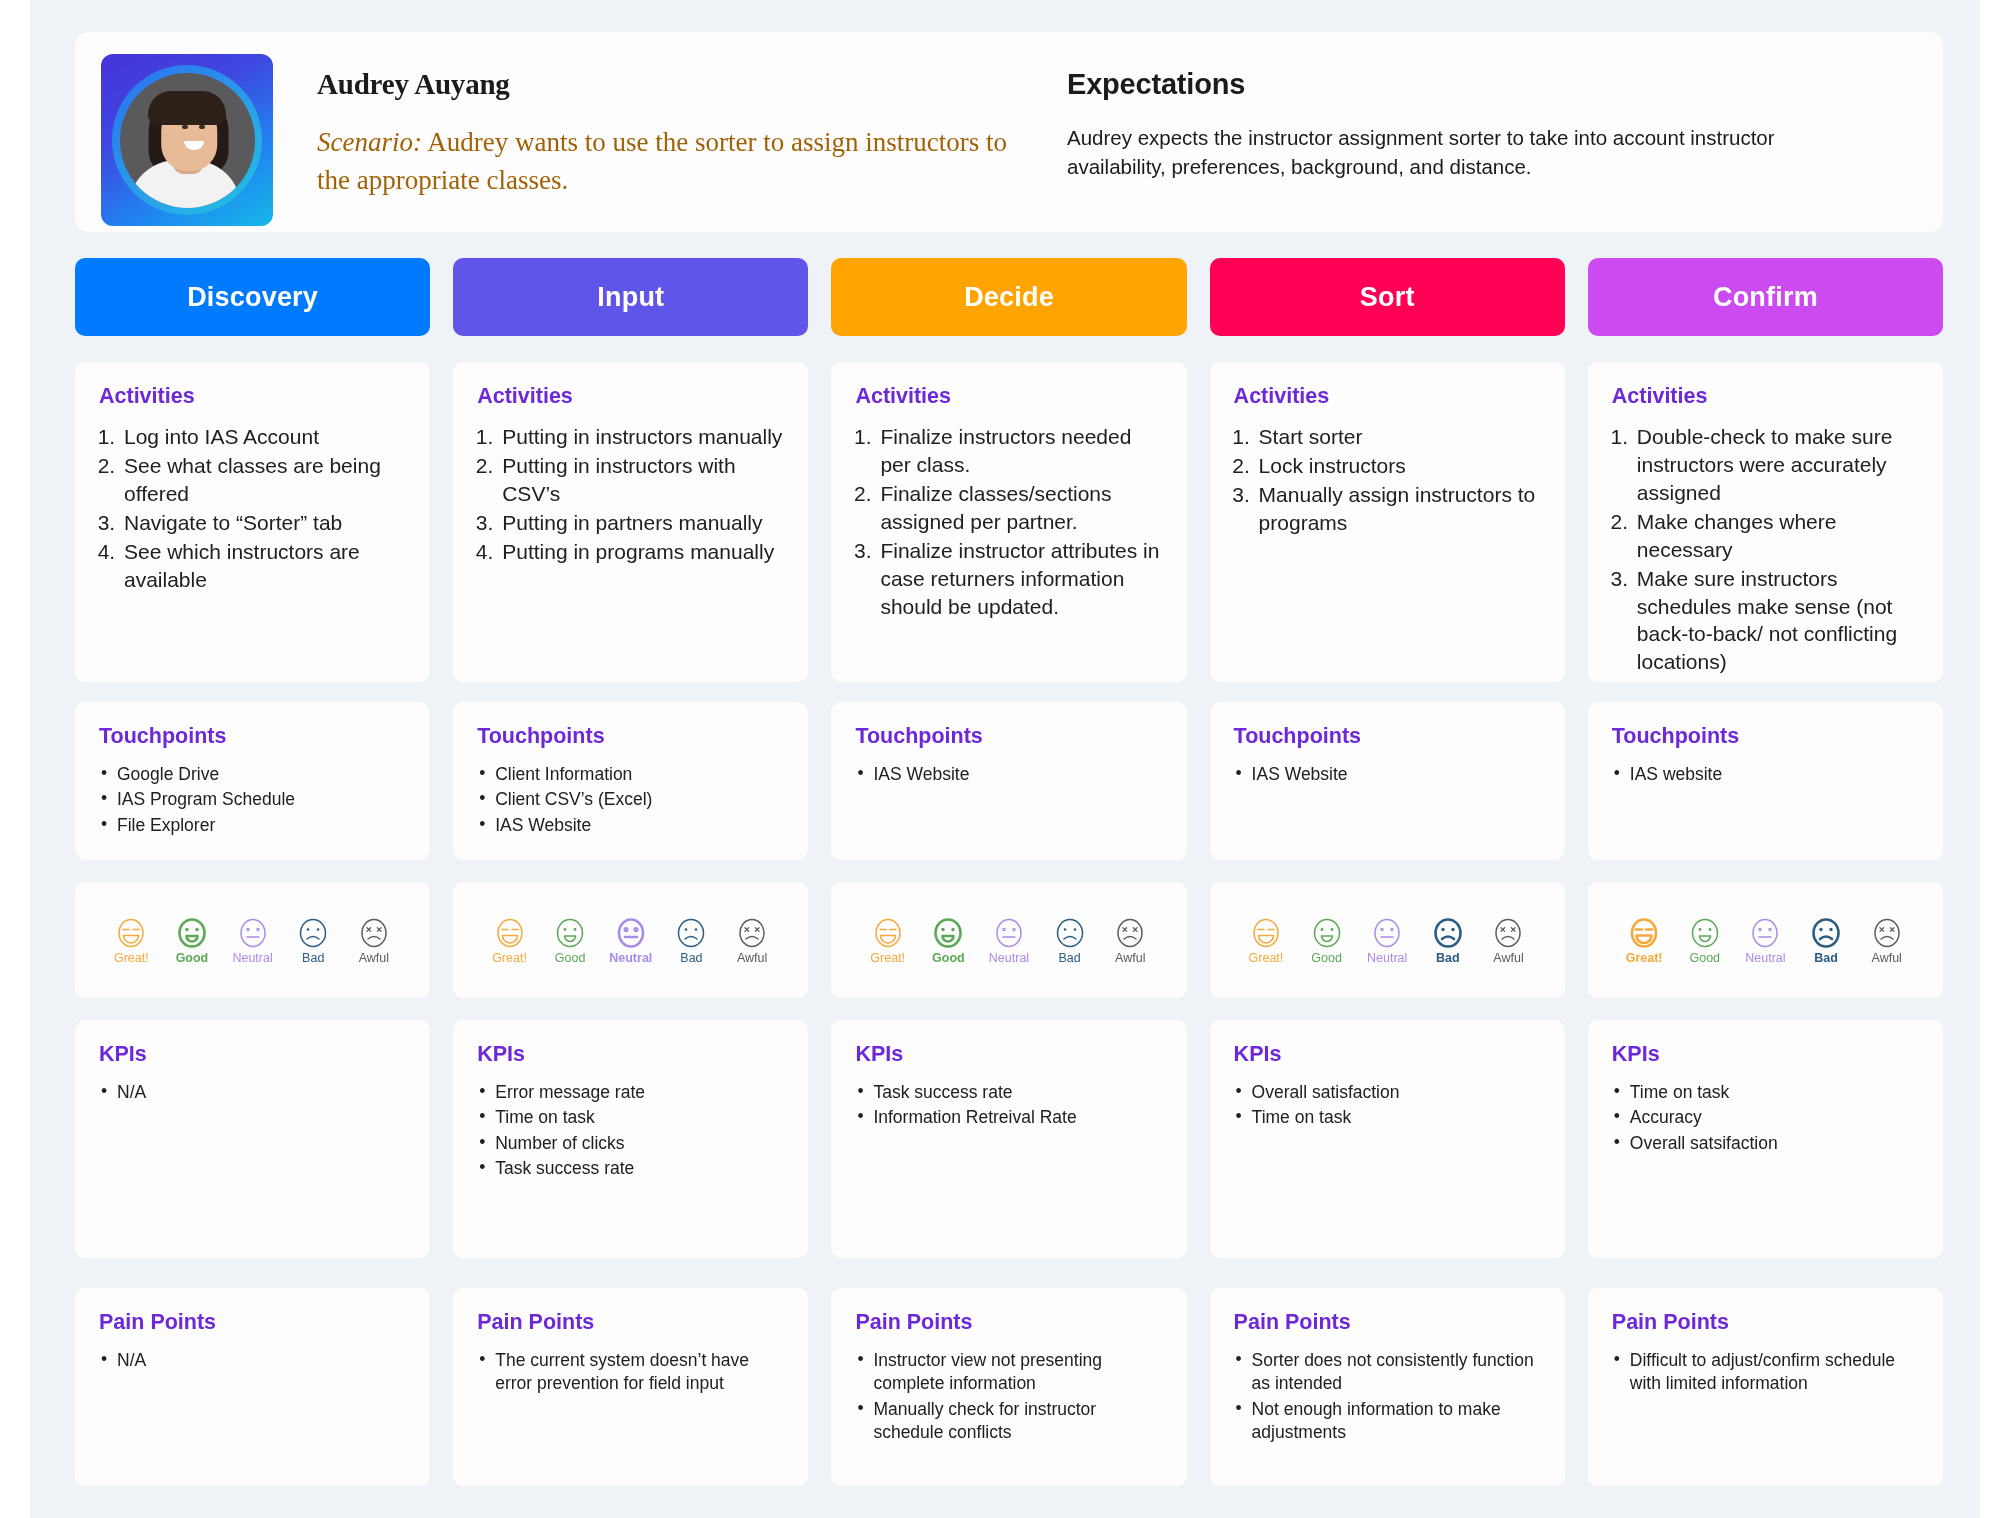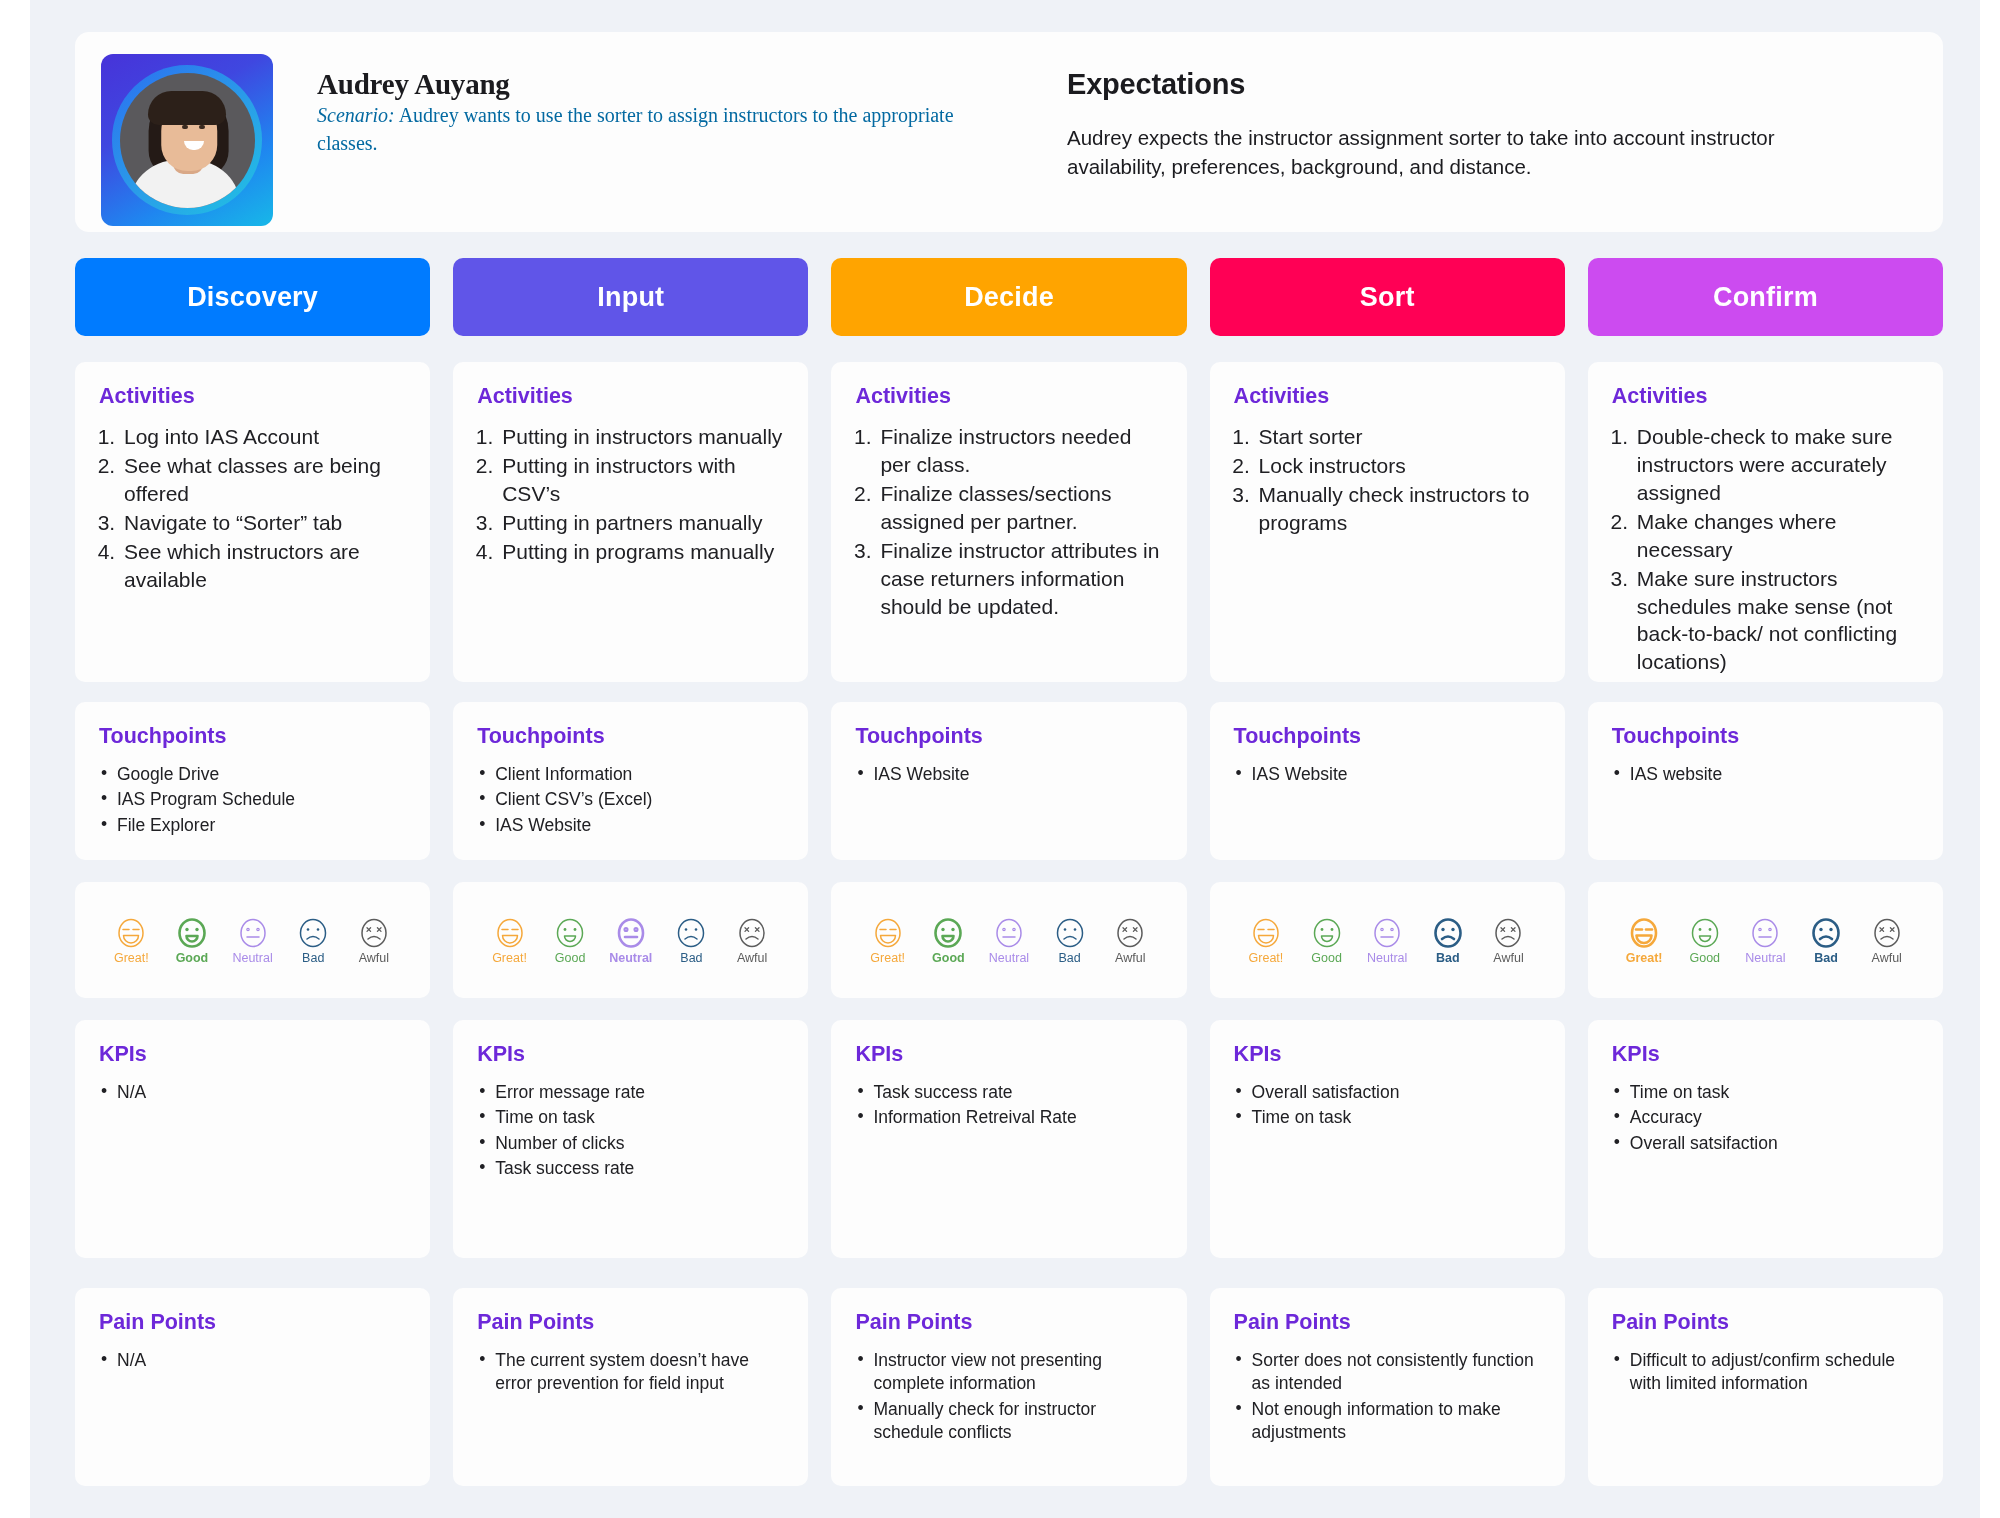--- a/index.html
+++ b/index.html
@@ -104,23 +104,24 @@
     padding-top: 14px;
     font-family: Liberation Serif, serif;
   }
   .persona-name {
     font-size: 29px;
     font-weight: bold;
     color: #1b1b1f;
     letter-spacing: -0.2px;
   }
   .persona-scenario {
-    font-size: 20px;
+    margin-top: 22px;
+    font-size: 27px;
     line-height: 1.42;
-    color: #0369a1;
+    color: #a16207;
   }
   .persona-scenario .lead { font-style: italic; }
 
   .expect-block {
     margin-left: 50px;
     width: 810px;
     padding-top: 14px;
   }
   .expect-title {
     font-size: 29px;
@@ -559,21 +560,21 @@
   <div class="col">
     <div class="stage-header" style="background:#FF0055">
       <span>Sort</span>
     </div>
 
     <div class="panel activities">
       <div class="panel-title">Activities</div>
       <ol class="act-list">
             <li>Start sorter</li>
             <li>Lock instructors</li>
-            <li>Manually check instructors to programs</li>
+            <li>Manually assign instructors to programs</li>
           </ol>
     </div>
 
     <div class="panel touchpoints">
       <div class="panel-title">Touchpoints</div>
       <ul class="dot-list">
             <li>IAS Website</li>
           </ul>
     </div>
 

